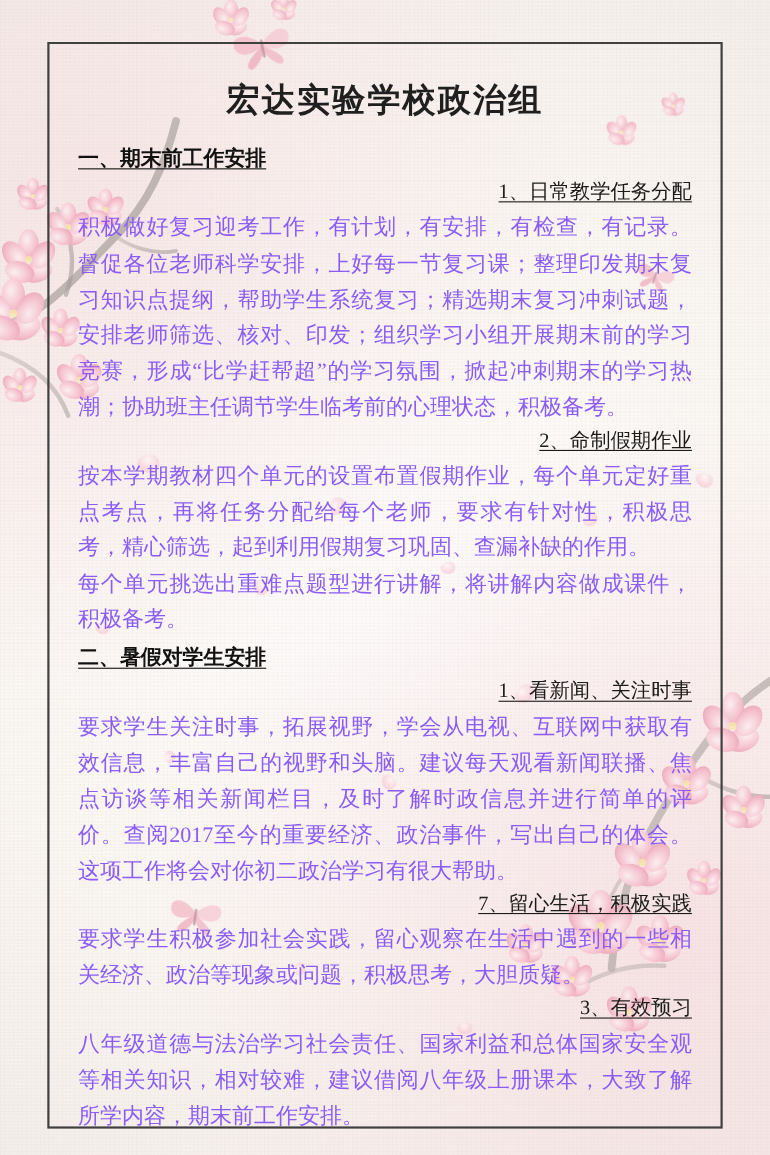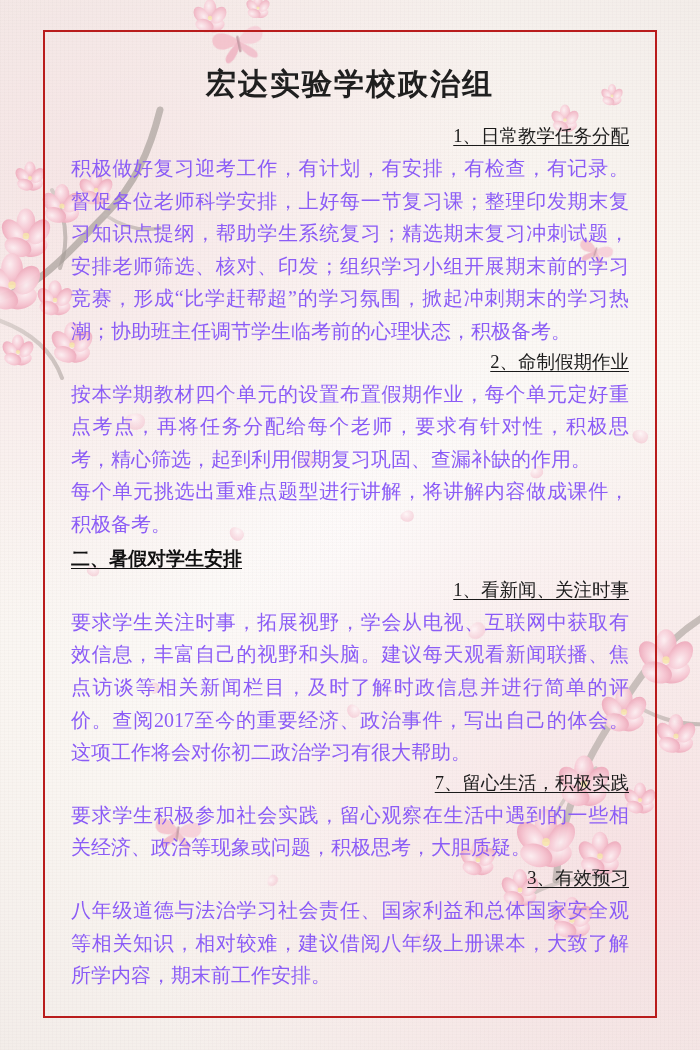--- a/index.html
+++ b/index.html
@@ -41,24 +41,24 @@
     inset: 0;
     width: 700px;
     height: 1050px;
     pointer-events: none;
   }
 
   
   #doc-frame {
     position: absolute;
     left: 43px;
-    top: 30px;
+    top: 38px;
     width: 614px;
     height: 988px;
-    border: 2px solid #b91c1c;
+    border: 2px solid #404040;
     box-sizing: border-box;
     background: transparent;
   }
   #doc-inner {
     position: absolute;
     inset: 0;
     padding: 22px 26px 10px 26px;
     box-sizing: border-box;
   }
 
@@ -211,20 +211,21 @@
     <use href="#butterfly" transform="translate(596,250) rotate(18) scale(0.7)"></use>
   </g>
 </svg>
 
 <div id="doc-frame">
   <div id="doc-inner">
 
     <h1 id="doc-title">宏达实验学校政治组</h1>
 
     <div>
+      <p class="section-head underline">一、期末前工作安排</p>
       <p class="sub-head underline">1、日常教学任务分配</p>
       <p class="para">积极做好复习迎考工作，有计划，有安排，有检查，有记录。督促各位老师科学安排，上好每一节复习课；整理印发期末复习知识点提纲，帮助学生系统复习；精选期末复习冲刺试题，安排老师筛选、核对、印发；组织学习小组开展期末前的学习竞赛，形成“比学赶帮超”的学习氛围，掀起冲刺期末的学习热潮；协助班主任调节学生临考前的心理状态，积极备考。</p>
       <p class="sub-head underline">2、命制假期作业</p>
       <p class="para">按本学期教材四个单元的设置布置假期作业，每个单元定好重点考点，再将任务分配给每个老师，要求有针对性，积极思考，精心筛选，起到利用假期复习巩固、查漏补缺的作用。</p>
       <p class="para">每个单元挑选出重难点题型进行讲解，将讲解内容做成课件，积极备考。</p>
     </div>
 
     <div>
       <p class="section-head underline">二、暑假对学生安排</p>
       <p class="sub-head underline">1、看新闻、关注时事</p>

